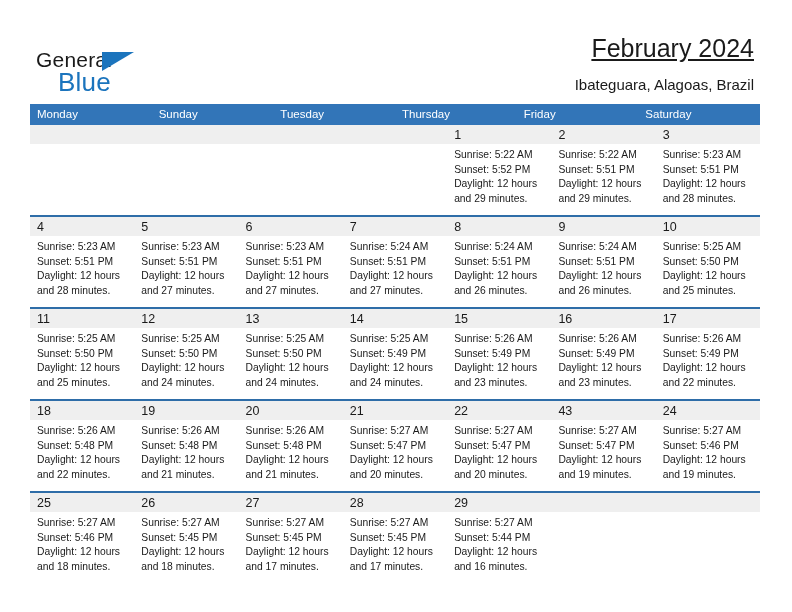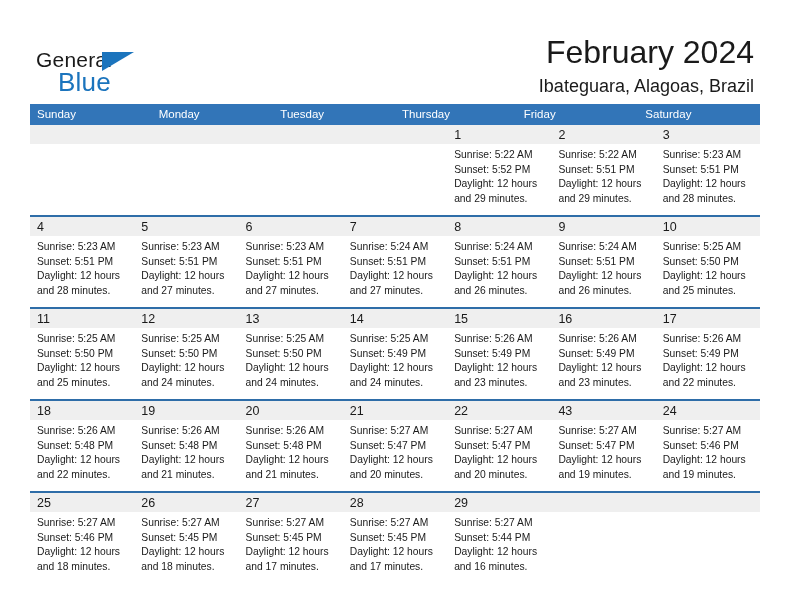--- a/index.html
+++ b/index.html
@@ -62,30 +62,31 @@
     width: 0;
     height: 0;
     border-left: 32px solid #1b74bd;
     border-bottom: 19px solid transparent;
   }
 
   .title {
     position: absolute;
     right: 38px;
     top: 34px;
-    font-size: 32px;
+    font-size: 25px;
     color: #1a1a1a;
     text-align: right;
     white-space: nowrap;
+    text-decoration: underline;
   }
   .subtitle {
     position: absolute;
     right: 38px;
     top: 76px;
-    font-size: 18px;
+    font-size: 15px;
     color: #1a1a1a;
     text-align: center;
     white-space: nowrap;
   }
 
   
   .cal {
     position: absolute;
     left: 30px;
     top: 104px;
@@ -151,22 +152,22 @@
       <span class="logo-tri"></span>
       <span class="logo-blue">Blue</span>
     </div>
 
     <div class="title">February 2024</div>
     <div class="subtitle">Ibateguara, Alagoas, Brazil</div>
   </div>
 
   <div class="cal">
     <div class="weekhead">
+        <div>Monday</div>
         <div>Sunday</div>
-        <div>Monday</div>
         <div>Tuesday</div>
         <div>Thursday</div>
         <div>Friday</div>
         <div>Saturday</div>
       </div>
     <div id="weeks">
         <div class="weekrow">
           <div class="cell">
             <div class="daynum-band"><span class="daynum"></span></div>
             <div class="lines"></div>

